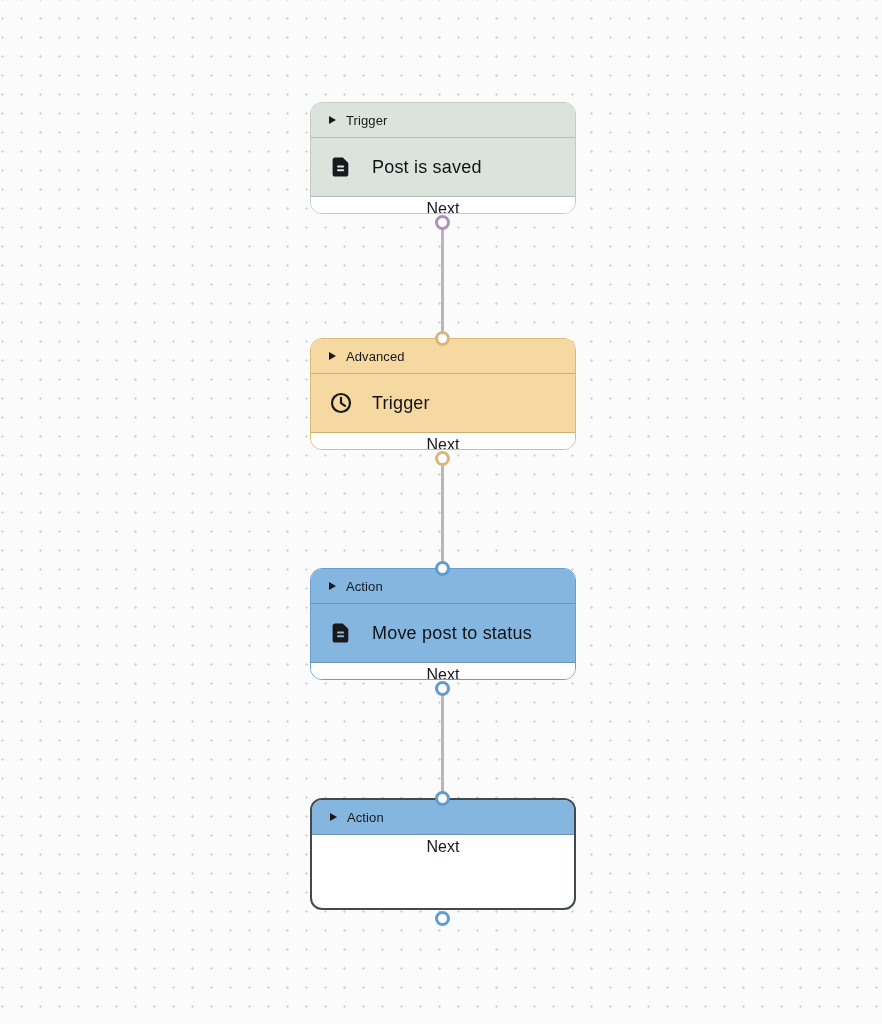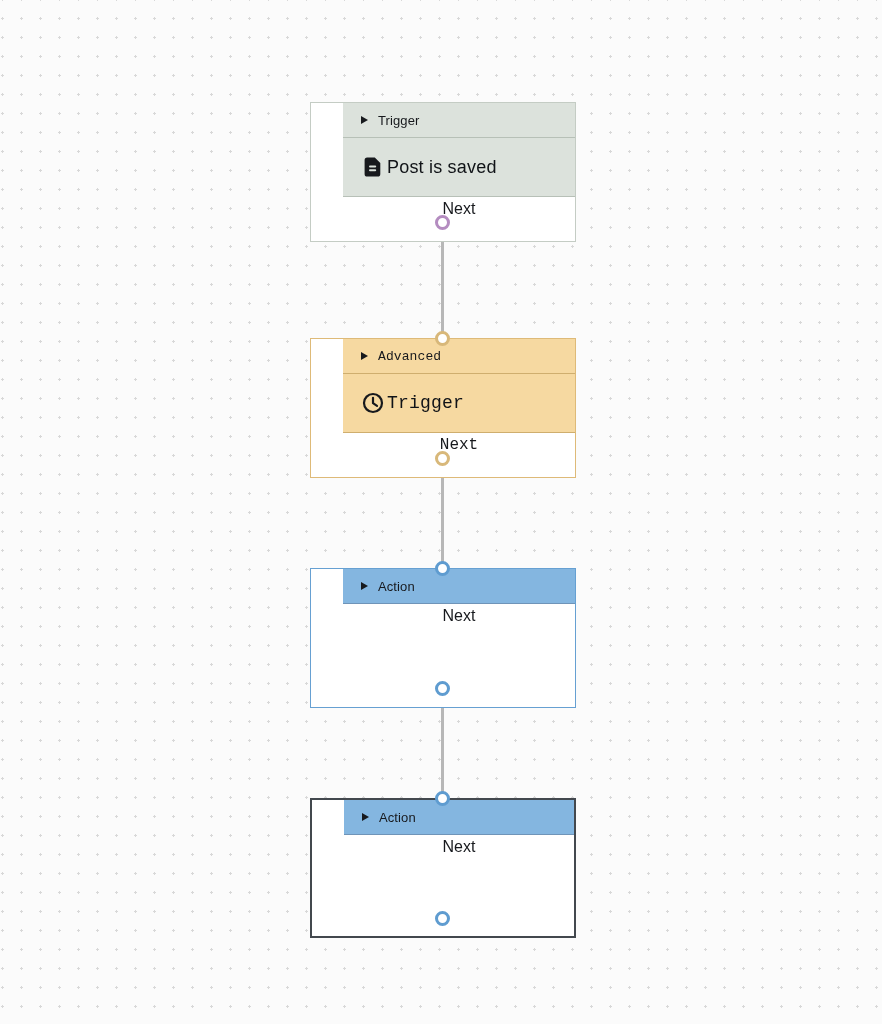--- a/index.html
+++ b/index.html
@@ -14,27 +14,26 @@
     background-image: radial-gradient(circle, #d8d8d8 1.1px, transparent 1.4px);
     background-size: 19px 19px;
     background-position: 12px 9px;
   }
 
   
   .node {
     position: absolute;
     left: 310px;
     width: 266px;
-    height: 140px;
-    border-radius: 0;
+    height: 112px;
+    border-radius: 12px;
     border: 1.5px solid var(--border);
     background: #ffffff;
     overflow: hidden;
     z-index: 2;
-    padding-left: 32px;
   }
   .node--trigger  { --bg:#dce2dc; --border:#c4ccc4; --divider:#b7c0b7; }
   .node--advanced { --bg:#f6d9a1; --border:#deba78; --divider:#cfae6e; }
   .node--action   { --bg:#84b6e0; --border:#66a0d2; --divider:#6f94b8; }
   .node--selected { border: 2px solid #43484e; }
 
   .node-header {
     height: 35px;
     background: var(--bg);
     border-bottom: 1px solid var(--divider);
@@ -56,21 +55,21 @@
     letter-spacing: 0.1px;
   }
 
   .node-body {
     height: 59px;
     background: var(--bg);
     border-bottom: 1px solid var(--divider);
     display: flex;
     align-items: center;
     padding: 0 18px;
-    gap: 2px;
+    gap: 19px;
   }
   .node-icon { width: 24px; height: 24px; flex: 0 0 auto; display: block; }
   .node-icon .ink  { fill: #17191d; }
   .node-icon .hole { fill: var(--bg); }
   .node-icon .stroke-ink { stroke: #17191d; fill: none; }
   .node-title {
     font-size: 18px;
     color: #101317;
     letter-spacing: 0.2px;
     white-space: nowrap;
@@ -130,41 +129,49 @@
         <rect class="hole" x="8" y="10.6" width="7.2" height="2" rx="1"></rect>
         <rect class="hole" x="8" y="14.2" width="7.2" height="2" rx="1"></rect>
       </svg>
       <span class="node-title">Post is saved</span>
     </div>
     <div class="node-footer">
       <span class="node-next">Next</span>
     </div>
   </div>
 
-  <div class="node node--advanced" style="top:338px;font-family:Liberation Mono, monospace;">
+  <div class="node node--advanced" style="top:338px;">
     <div class="node-header">
       <span class="disclosure"></span>
       <span class="node-category">Advanced</span>
     </div>
     <div class="node-body">
       <svg class="node-icon" viewBox="0 0 24 24">
         <circle class="stroke-ink" cx="12" cy="12" r="9" stroke-width="2.2"></circle>
         <path class="stroke-ink" d="M12 6.8v5.4l4 2.6" stroke-width="2.2" stroke-linecap="round" stroke-linejoin="round"></path>
       </svg>
       <span class="node-title">Trigger</span>
     </div>
     <div class="node-footer">
       <span class="node-next">Next</span>
     </div>
   </div>
 
   <div class="node node--action" style="top:568px;">
     <div class="node-header">
       <span class="disclosure"></span>
       <span class="node-category">Action</span>
+    </div>
+    <div class="node-body">
+      <svg class="node-icon" viewBox="0 0 24 24">
+        <path class="ink" d="M6.2 2.6h7.6l5.5 5.5V19a2.6 2.6 0 0 1-2.6 2.6H6.2A2.6 2.6 0 0 1 3.6 19V5.2a2.6 2.6 0 0 1 2.6-2.6z"></path>
+        <rect class="hole" x="8" y="10.6" width="7.2" height="2" rx="1"></rect>
+        <rect class="hole" x="8" y="14.2" width="7.2" height="2" rx="1"></rect>
+      </svg>
+      <span class="node-title">Move post to status</span>
     </div>
     <div class="node-footer">
       <span class="node-next">Next</span>
     </div>
   </div>
 
   <div class="node node--action node--selected" style="top:798px;">
     <div class="node-header">
       <span class="disclosure"></span>
       <span class="node-category">Action</span>

